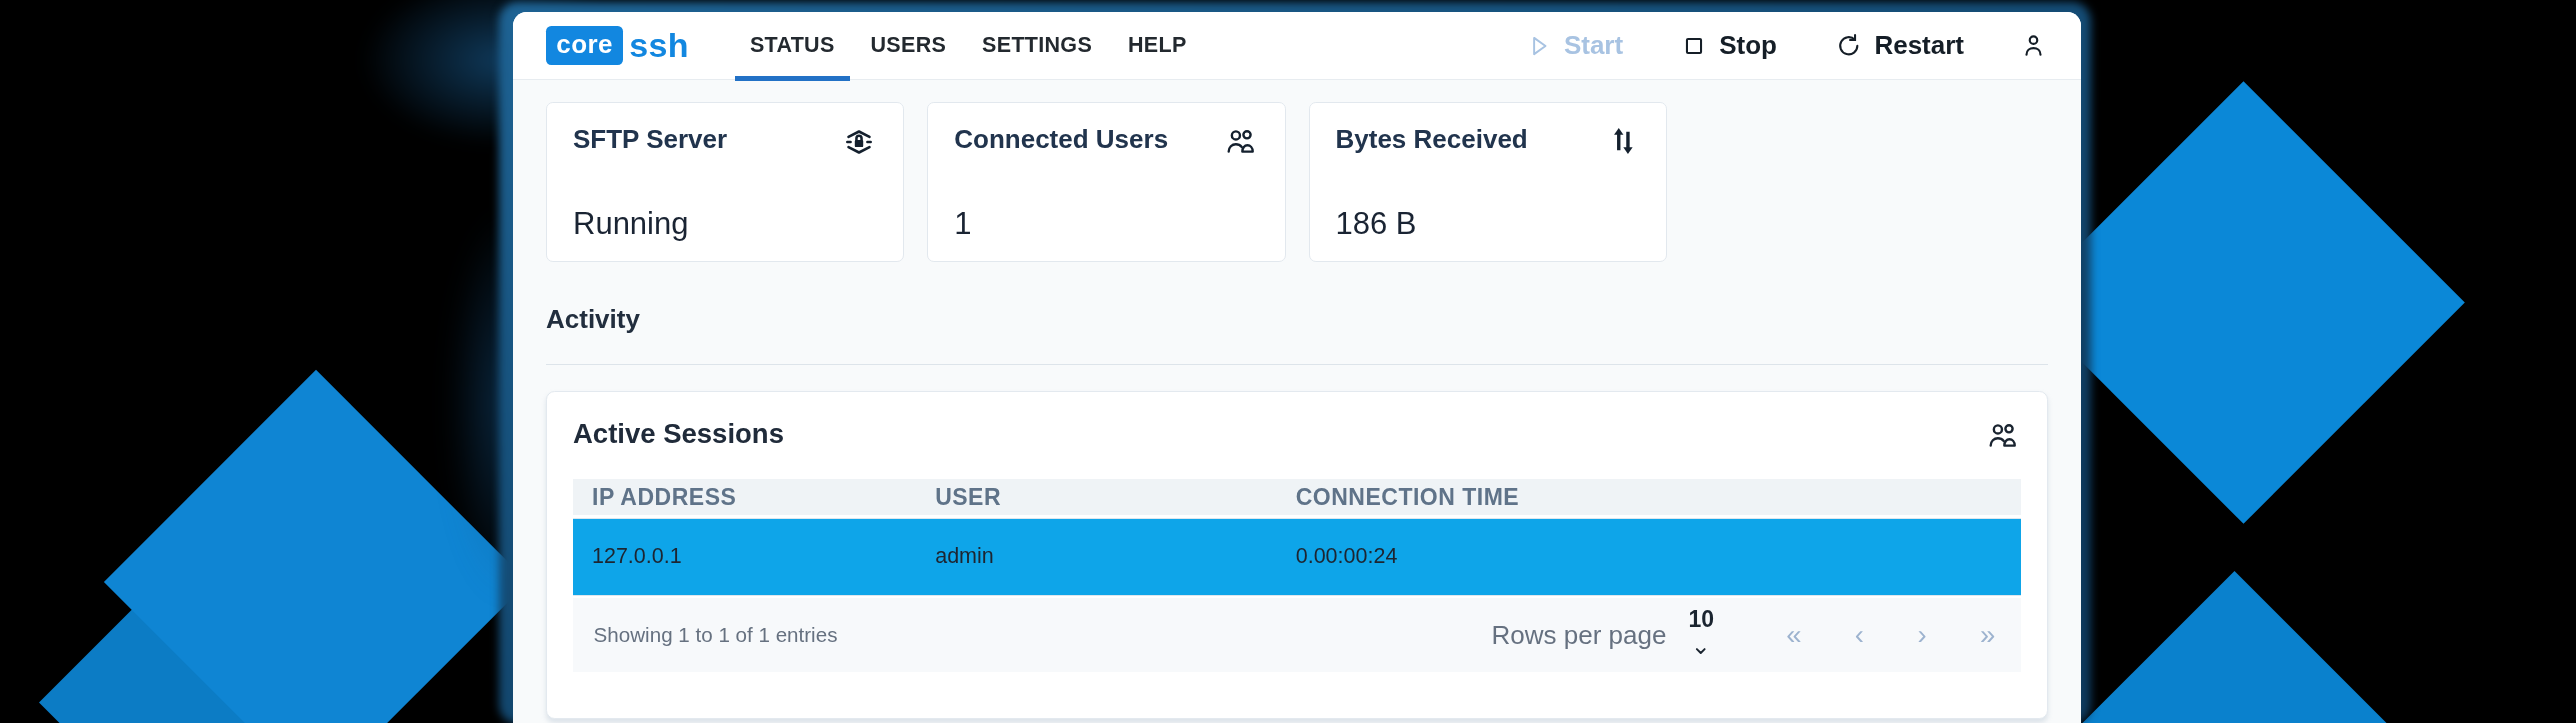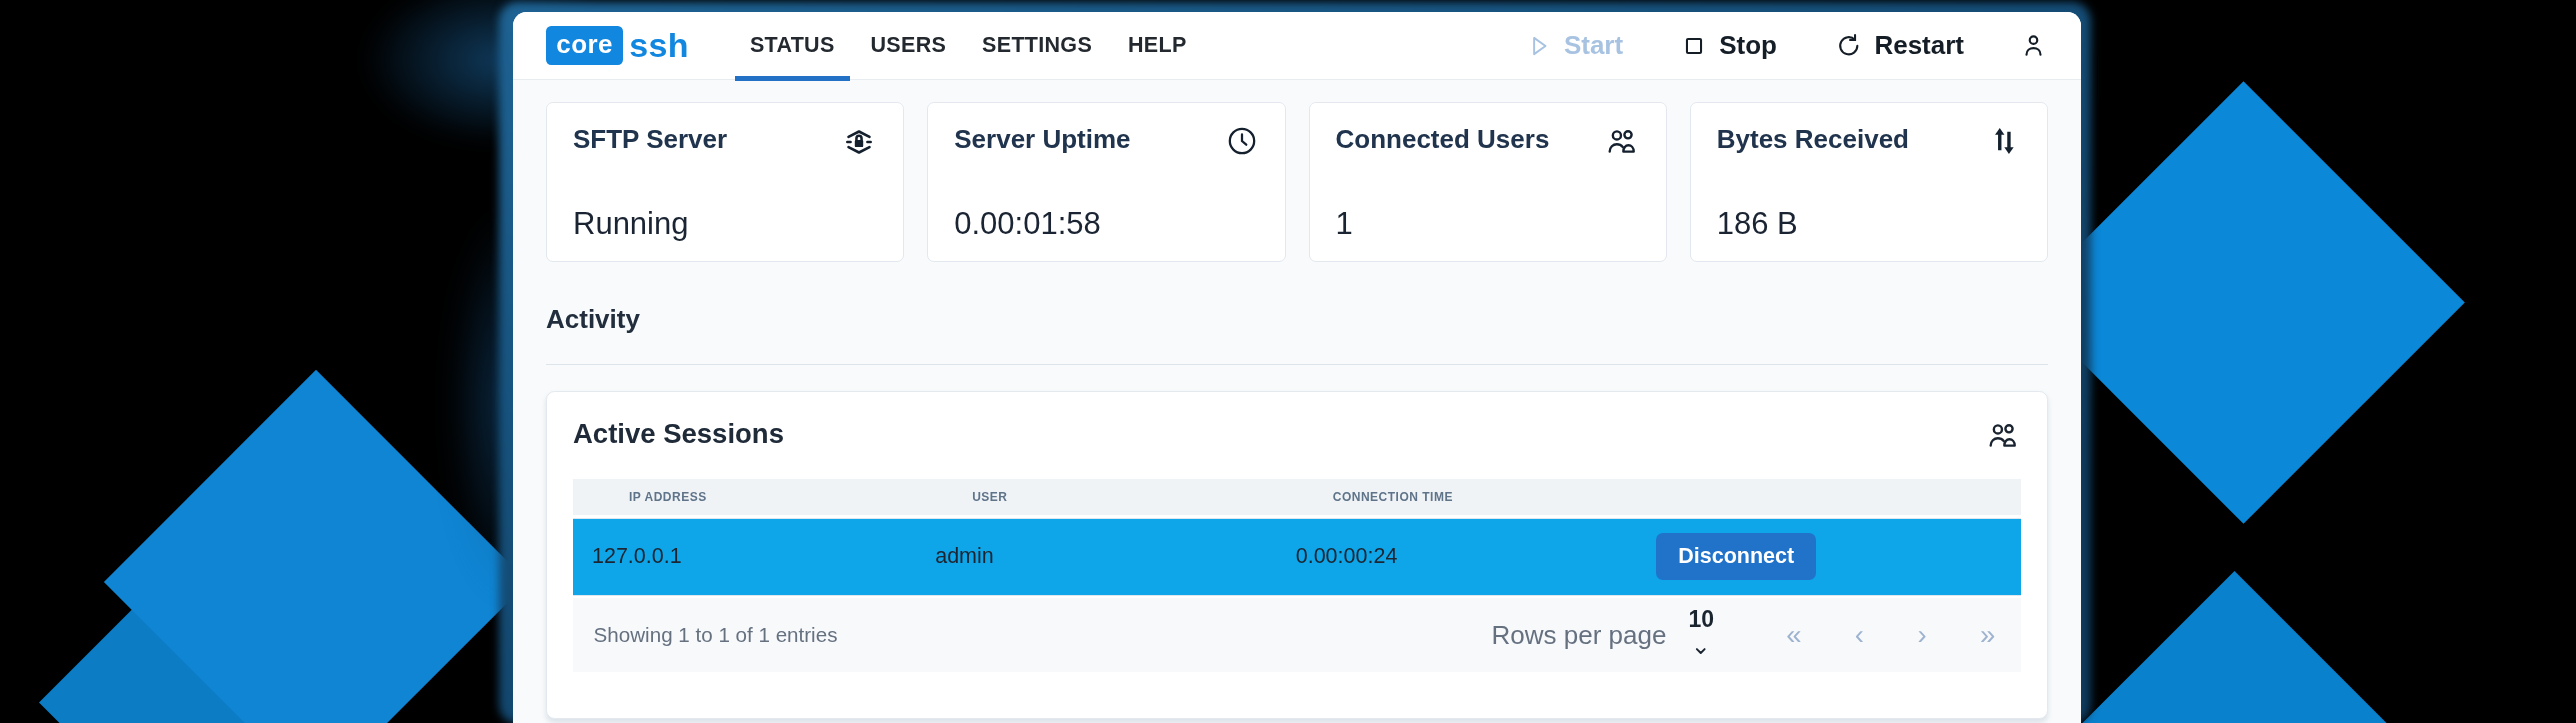--- a/index.html
+++ b/index.html
@@ -76,21 +76,21 @@
   .panel{
     margin-top:26px;background:#ffffff;border:1.7px solid #e3e9ef;border-radius:8.6px;
     padding:26px 26px 46px;box-sizing:border-box;
     box-shadow:0 3.4px 5.2px rgba(150,170,190,.28);
   }
   .panel-head{display:flex;justify-content:space-between;align-items:flex-start;}
   .panel-title{font-size:27.5px;font-weight:600;color:#202b3a;}
   .panel-icon{color:#1a2430;}
   .grid-row{display:grid;grid-template-columns:23.7% 24.9% 24.9% 26.5%;align-items:center;}
   .thead{margin-top:22px;background:#eff3f6;height:36px;}
-  .th{font-size:12px;font-weight:600;letter-spacing:0.5px;color:#5f7389;padding-left:19px;margin-left:37px;}
+  .th{font-size:23px;font-weight:600;letter-spacing:0.5px;color:#5f7389;padding-left:19px;}
   .sep{height:2.6px;background:#ffffff;}
   .trow{background:#0ea5e9;height:76px;border-top:1.7px solid #dce6ee;border-bottom:1.7px solid #dce6ee;}
   .td{font-size:21.5px;color:#1e2530;padding-left:19px;}
   .disconnect-btn{
     background:#2173ca;color:#ffffff;border:none;border-radius:6.9px;
     font-size:21.5px;font-weight:bold;font-family:inherit;padding:11px 22px;cursor:pointer;
   }
   .tfoot{
     background:#f7f9fb;height:74px;display:flex;align-items:center;justify-content:space-between;
     padding:0 20.6px;
@@ -183,32 +183,20 @@
                 <path d="M5 15.4 L12 19 L19 15.4"></path>
               <path d="M4.2 12h2.2M17.6 12h2.2"></path>
               <rect x="9.2" y="10.6" width="5.6" height="4.8" rx="0.8" fill="currentColor" stroke="none"></rect>
               <path d="M10.3 10.6V9.5a1.7 1.7 0 0 1 3.4 0v1.1"></path>
             </svg>
           </span>
         </div>
         <div class="card-value">Running</div>
       </div>
 
-      <div class="card">
-        <div class="card-top">
-          <span class="card-title">Server Uptime</span>
-          <span class="card-icon">
-            <svg width="34" height="34" viewBox="0 0 24 24" fill="none" stroke="currentColor" stroke-width="1.6" stroke-linecap="round">
-                <circle cx="12" cy="12" r="8.6"></circle>
-                <path d="M12 7.4V12l3 2.6"></path>
-              </svg>
-          </span>
-        </div>
-        <div class="card-value">0.00:01:58</div>
-      </div>
 
       <div class="card">
         <div class="card-top">
           <span class="card-title">Connected Users</span>
           <span class="card-icon">
             <svg width="36" height="36" viewBox="0 0 24 24" fill="none" stroke="currentColor" stroke-width="1.6" stroke-linecap="round" stroke-linejoin="round">
                 <circle cx="8.6" cy="7.6" r="2.7"></circle>
                 <circle cx="16" cy="7.2" r="2.4"></circle>
                 <path d="M3.8 18.4c0-3 2.2-4.9 4.8-4.9 1.6 0 3 .7 3.9 1.8"></path>
                 <path d="M12.9 18.4c0-2.6 1.5-4.2 3.4-4.2s3.5 1.6 3.5 4.2z"></path>
@@ -253,23 +241,20 @@
       <div class="grid-row thead">
         <div class="th">IP ADDRESS</div>
         <div class="th">USER</div>
         <div class="th">CONNECTION TIME</div>
       </div>
       <div class="sep"></div>
       <div class="grid-row trow">
         <div class="td">127.0.0.1</div>
         <div class="td">admin</div>
         <div class="td">0.00:00:24</div>
-        <div class="td">
-          <button class="disconnect-btn">Disconnect</button>
-        </div>
       </div>
       <div class="sep"></div>
       <div class="tfoot">
         <span class="foot-summary">Showing 1 to 1 of 1 entries</span>
         <div class="foot-right">
           <span class="rpp-label">Rows per page</span>
           <span class="rpp-select">
             <span>10</span>
             <span>
               <svg width="15.5" height="15.5" viewBox="0 0 24 24" fill="none" stroke="#1b2530" stroke-width="3" stroke-linecap="round" stroke-linejoin="round">

